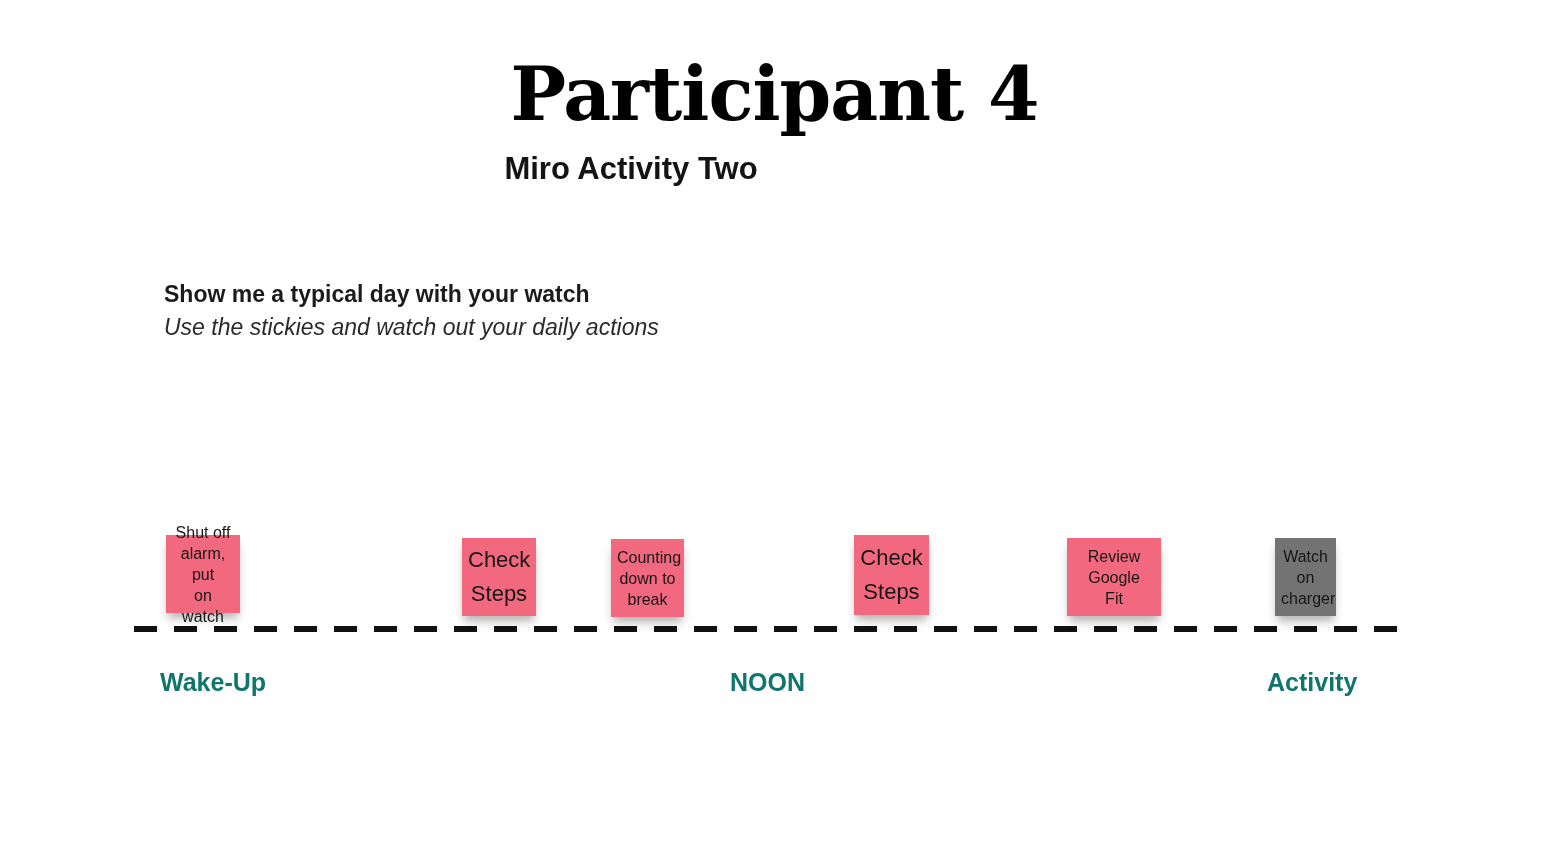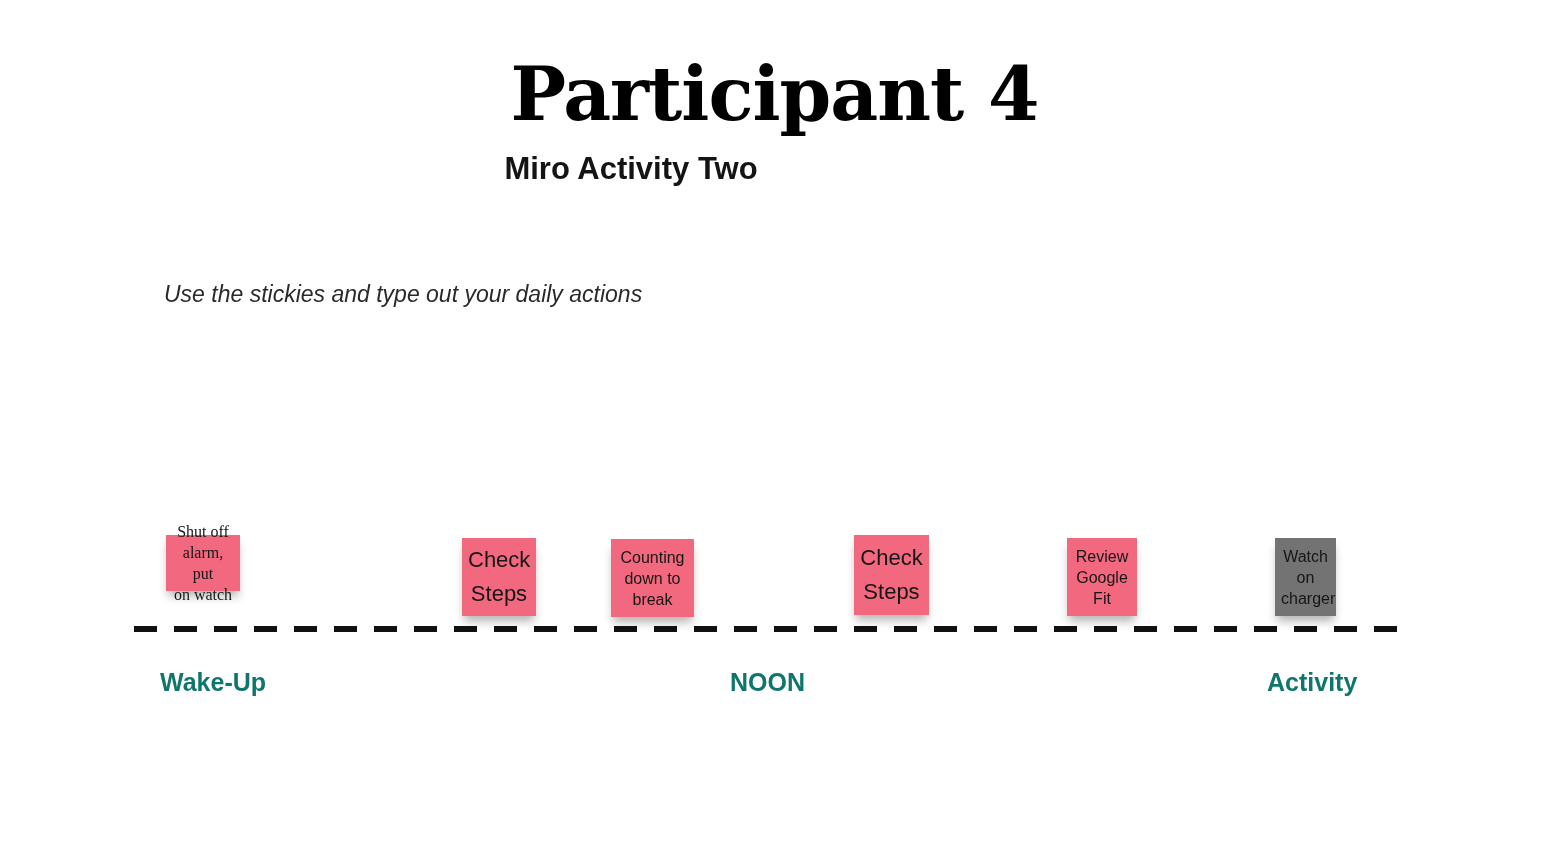--- a/index.html
+++ b/index.html
@@ -137,45 +137,46 @@
 </head>
 <body>
 
 <div>
 
   <div class="title">Participant 4</div>
 
   <div class="subtitle">Miro Activity Two</div>
 
   <div class="prompt">
-    <div class="prompt-sub">Use the stickies and type out your daily actions</div>
+    <div class="prompt-main">Show me a typical day with your watch</div>
+    <div class="prompt-sub">Use the stickies and watch out your daily actions</div>
   </div>
 
   <div class="timeline-wrap">
     <div class="timeline-line"></div>
     <div id="sticky-layer">
-        <div class="sticky small" style="left: 166px; top: 535px; width: 74px; height: 56px; background: rgb(242, 105, 127); font-family: Liberation Serif, serif;">
+        <div class="sticky small" style="left: 166px; top: 535px; width: 74px; height: 78px; background: rgb(242, 105, 127);">
           <span class="sticky-text">Shut off
 alarm, put
 on watch</span>
         </div>
         <div class="sticky large" style="left: 462px; top: 538px; width: 74px; height: 78px; background: rgb(242, 105, 127);">
           <span class="sticky-text">Check
 Steps</span>
         </div>
-        <div class="sticky small" style="left: 611px; top: 539px; width: 83px; height: 78px; background: rgb(242, 105, 127);">
+        <div class="sticky small" style="left: 611px; top: 539px; width: 73px; height: 78px; background: rgb(242, 105, 127);">
           <span class="sticky-text">Counting
 down to
 break</span>
         </div>
         <div class="sticky large" style="left: 854px; top: 535px; width: 75px; height: 80px; background: rgb(242, 105, 127);">
           <span class="sticky-text">Check
 Steps</span>
         </div>
-        <div class="sticky small" style="left: 1067px; top: 538px; width: 70px; height: 78px; background: rgb(242, 105, 127);">
+        <div class="sticky small" style="left: 1067px; top: 538px; width: 94px; height: 78px; background: rgb(242, 105, 127);">
           <span class="sticky-text">Review
 Google
 Fit</span>
         </div>
         <div class="sticky small" style="left: 1275px; top: 538px; width: 61px; height: 78px; background: #737373;">
           <span class="sticky-text">Watch
 on
 charger</span>
         </div>
       </div>

